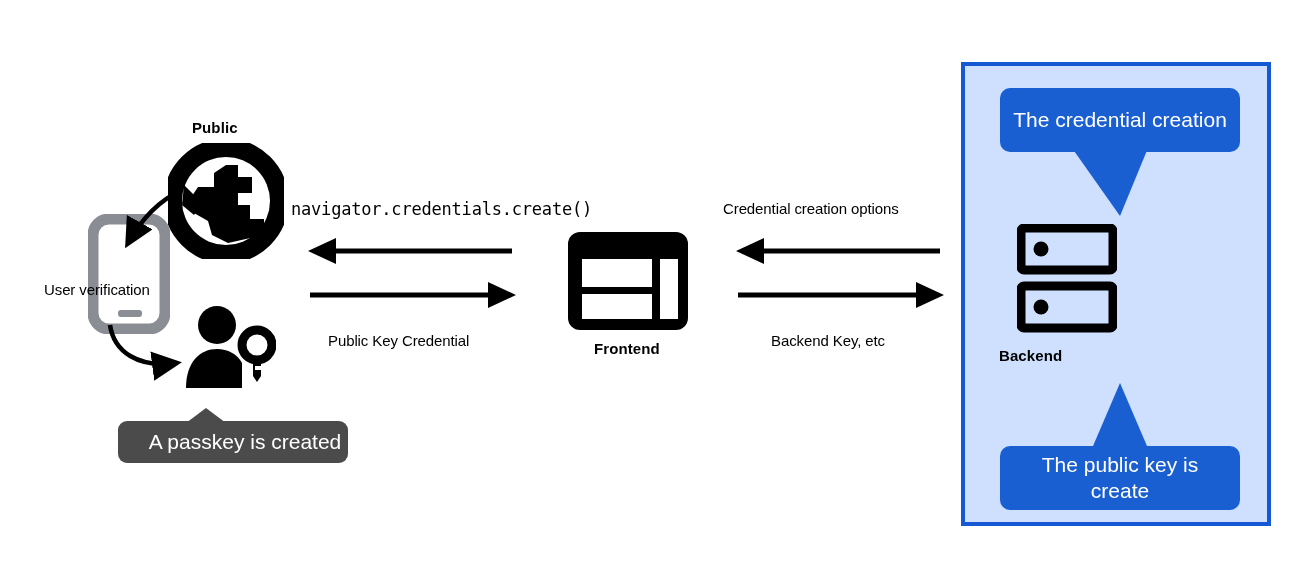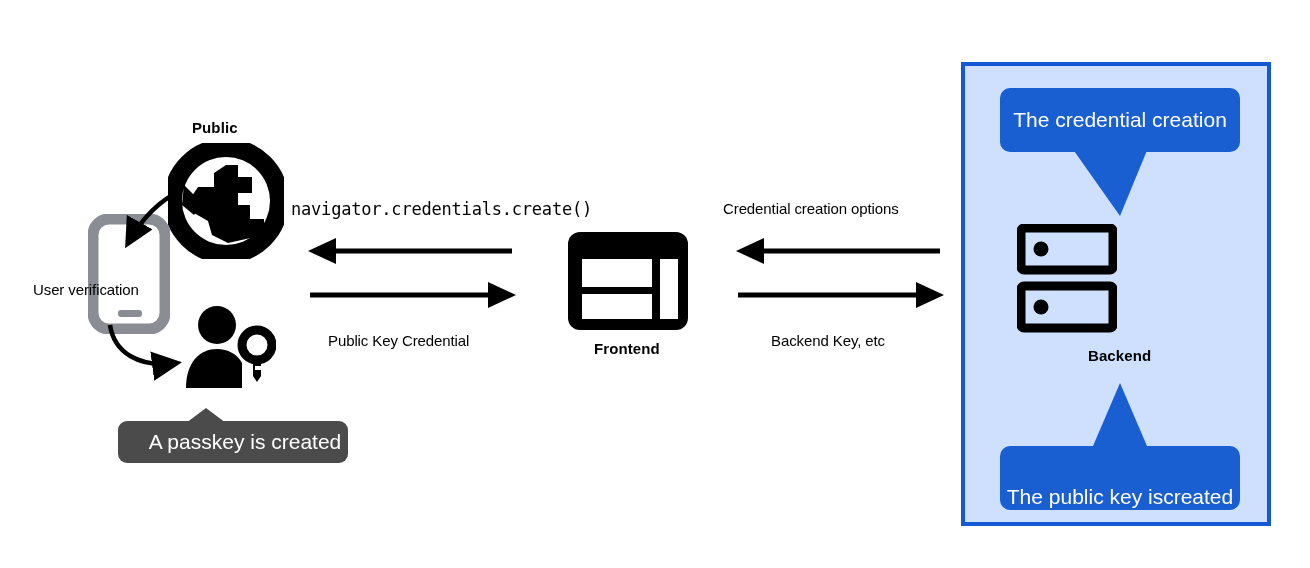--- a/index.html
+++ b/index.html
@@ -117,21 +117,21 @@
       <marker id="arrowheadSm" markerWidth="7" markerHeight="7" refX="5.2" refY="3.2" orient="auto" markerUnits="strokeWidth">
         <path d="M0,0 L6.5,3.2 L0,6.4 z" fill="#000000"></path>
       </marker>
     </defs>
 
     <path d="M182,190 C160,200 142,218 128,243" fill="none" stroke="#000000" stroke-width="4.6" marker-end="url(#arrowheadSm)"></path>
 
     <path d="M110,325 C114,352 138,368 176,363" fill="none" stroke="#000000" stroke-width="4.6" marker-end="url(#arrowheadSm)"></path>
   </svg>
 
-  <div class="abs lbl lbl-plain" style="left:33px; top:281px;">User verification</div>
+  <div class="abs lbl lbl-plain" style="left:44px; top:281px;">User verification</div>
 
   <div class="abs" style="left:118px; top:405px; width:230px; height:58px;">
     <svg class="abs" style="left:0; top:0;" width="230" height="58" viewBox="0 0 230 58">
       <path d="M68 18 L88 3 L108 18 Z" fill="#4b4b4b"></path>
       <rect x="0" y="16" width="230" height="42" rx="9" ry="9" fill="#4b4b4b"></rect>
     </svg>
     <div class="abs callout callout-dark" style="left:0; top:16px; width:254px; height:42px; background:transparent; padding:0;">A passkey is created</div>
   </div>
 
   <div class="abs lbl lbl-mono" style="left:291px; top:200px;">navigator.credentials.create()</div>
@@ -181,26 +181,26 @@
       <span>The credential creation</span>
     </div>
   </div>
 
   <svg class="abs" style="left:1017px; top:224px;" width="100" height="110" viewBox="0 0 100 110">
     <rect x="4" y="4" width="92" height="42" rx="3" ry="3" fill="none" stroke="#000000" stroke-width="9"></rect>
     <circle cx="24" cy="25" r="7.5" fill="#000000"></circle>
     <rect x="4" y="62" width="92" height="42" rx="3" ry="3" fill="none" stroke="#000000" stroke-width="9"></rect>
     <circle cx="24" cy="83" r="7.5" fill="#000000"></circle>
   </svg>
-  <div class="abs lbl lbl-bold" style="left:1088px; top:347px;">Backend</div>
+  <div class="abs lbl lbl-bold" style="left:999px; top:347px;">Backend</div>
 
   <div class="abs" style="left:1000px; top:383px; width:240px; height:127px;">
     <svg class="abs" style="left:0; top:0;" width="240" height="127" viewBox="0 0 240 127">
       <path d="M120 0 L150 70 L90 70 Z" fill="#1a5fd2"></path>
       <rect x="0" y="63" width="240" height="64" rx="10" ry="10" fill="#1a5fd2"></rect>
     </svg>
-    <div class="abs callout callout-blue" style="left:0; top:63px; width:240px; height:64px; background:transparent; padding:0; align-items:flex-end;">
+    <div class="abs callout callout-blue" style="left:0; top:63px; width:240px; height:64px; background:transparent; padding:0; flex-direction:column;">
       <span>The public key is</span>
-      <span>created</span>
+      <span>create</span>
     </div>
   </div>
 
 </div>
 
 </body></html>

